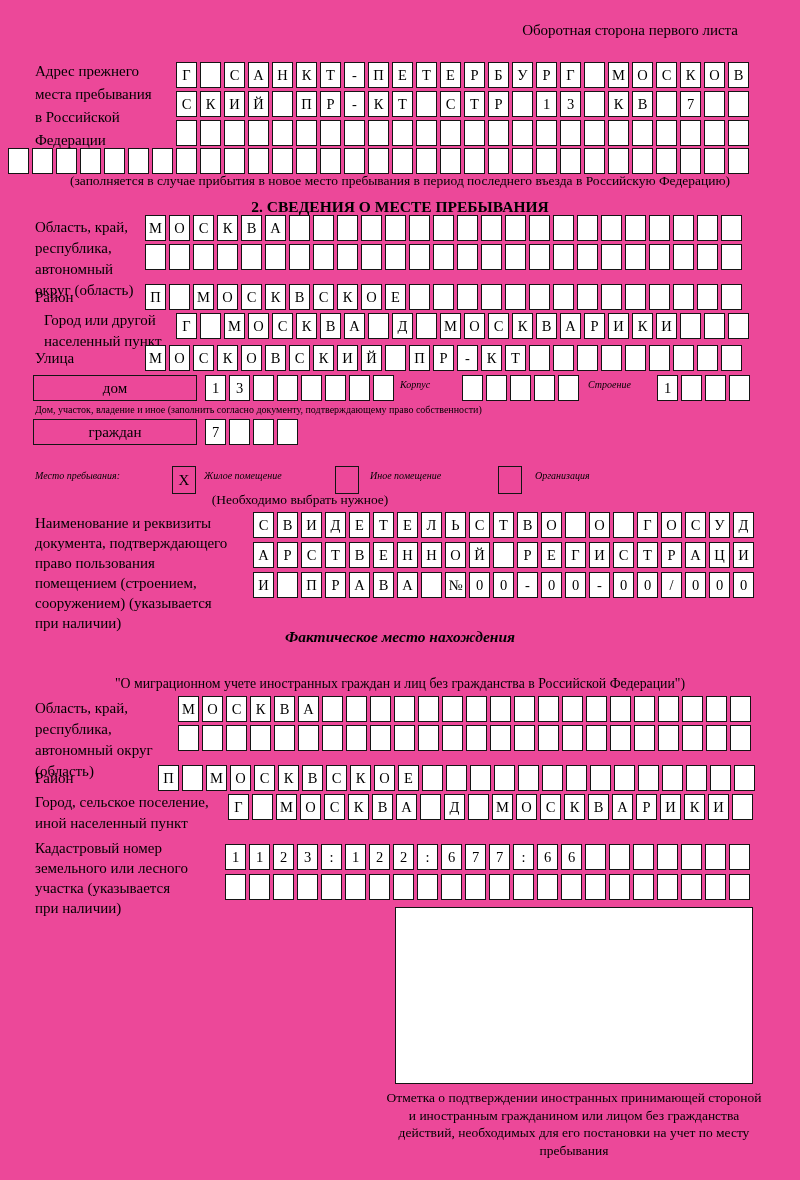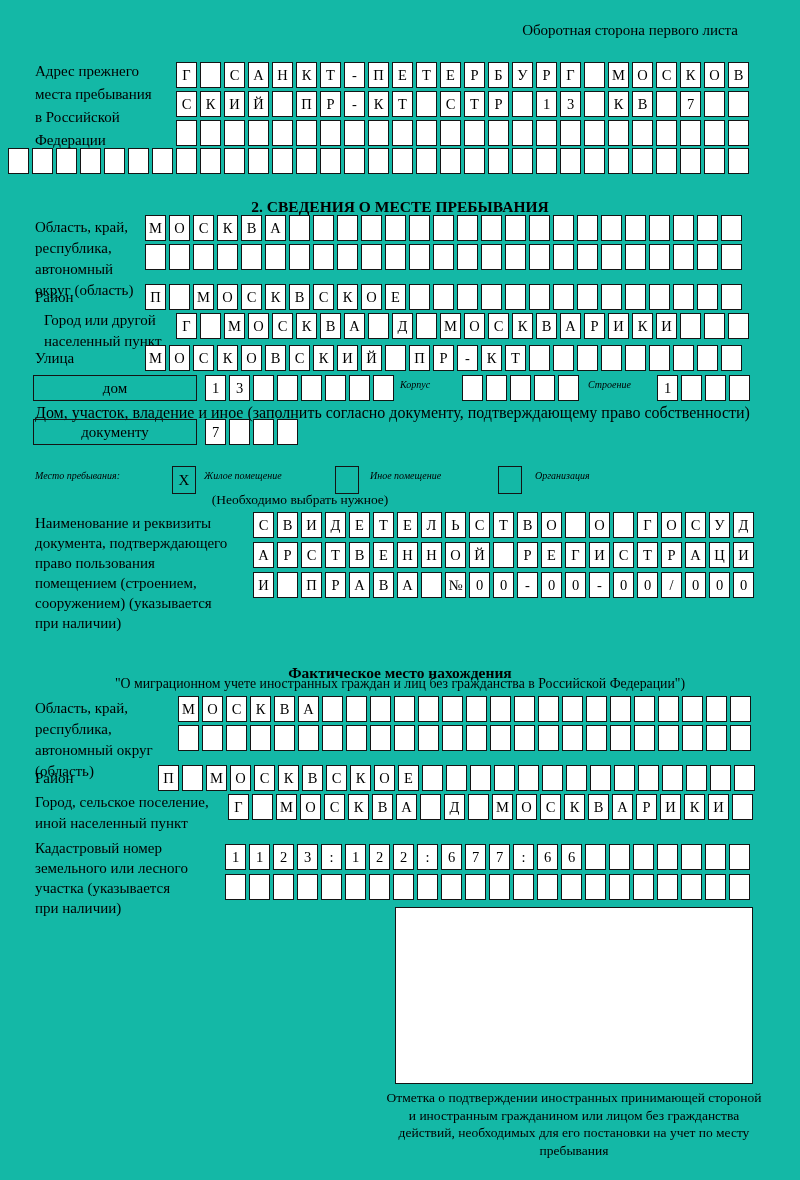--- a/index.html
+++ b/index.html
@@ -1,25 +1,25 @@
 <!DOCTYPE html>
 <html><head>
 <meta charset="utf-8">
 <style>
   html,body{margin:0;padding:0;background:#fff;}
-  .page{position:relative;width:800px;height:1180px;background:#14b8a6;
+  .page{position:relative;width:800px;height:1180px;background:#ec4899;
         font-family:"Liberation Serif",serif;color:#000;overflow:hidden;}
   .cells{position:absolute;display:flex;gap:3px;}
   .cell{width:21px;height:26px;border:1.5px solid #141414;box-sizing:border-box;
         display:flex;align-items:center;justify-content:center;
         font-size:14.5px;line-height:1;background:#fff;}
   .lbl{position:absolute;font-size:15px;line-height:22px;white-space:pre-line;}
   .lbl.tight{line-height:20px;}
   .lbl.mid{line-height:21px;}
-  .cap{position:absolute;font-size:16px;}
+  .cap{position:absolute;font-size:10px;}
   .hdr{position:absolute;left:0;width:800px;text-align:center;
        font-weight:bold;font-size:15.5px;}
   .note{position:absolute;left:0;width:800px;text-align:center;font-size:13.5px;}
   .boxlabel{position:absolute;height:26px;border:1.5px solid #141414;box-sizing:border-box;
             display:flex;align-items:center;justify-content:center;font-size:15px;}
   .chk{position:absolute;width:24px;height:28px;border:1.5px solid #141414;box-sizing:border-box;
        display:flex;align-items:center;justify-content:center;font-size:15px;}
   .inl{position:absolute;font-size:10px;font-style:italic;}
   .bigbox{position:absolute;border:1.6px solid #141414;box-sizing:border-box;background:#fff;}
   .stampcap{position:absolute;text-align:center;font-size:13.5px;line-height:17.5px;}
@@ -140,20 +140,21 @@
       <div class="cell"></div>
       <div class="cell"></div>
       <div class="cell"></div>
       <div class="cell"></div>
       <div class="cell"></div>
       <div class="cell"></div>
       <div class="cell"></div>
       <div class="cell"></div>
       <div class="cell"></div>
     </div>
+  <div class="note" style="top:173px;">(заполняется в случае прибытия в новое место пребывания в период последнего въезда в Российскую Федерацию)</div>
 
   <div class="hdr" style="top:198px;">2. СВЕДЕНИЯ О МЕСТЕ ПРЕБЫВАНИЯ</div>
 
   <div class="lbl mid" style="left:35px;top:217px;">Область, край,
 республика,
 автономный
 округ (область)</div>
   <div class="cells" style="left:145px;top:215px;">
       <div class="cell">М</div>
       <div class="cell">О</div>
@@ -317,21 +318,21 @@
     </div>
   <div class="inl" style="left:588px;top:379px;">Строение</div>
   <div class="cells" style="left:657px;top:375px;">
       <div class="cell">1</div>
       <div class="cell"></div>
       <div class="cell"></div>
       <div class="cell"></div>
     </div>
   <div class="cap" style="left:35px;top:404px;">Дом, участок, владение и иное (заполнить согласно документу, подтверждающему право собственности)</div>
 
-  <div class="boxlabel" style="left:33px;top:419px;width:164px;">документу</div>
+  <div class="boxlabel" style="left:33px;top:419px;width:164px;">граждан</div>
   <div class="cells" style="left:205px;top:419px;">
       <div class="cell">7</div>
       <div class="cell"></div>
       <div class="cell"></div>
       <div class="cell"></div>
     </div>
 
   <div class="inl" style="left:35px;top:470px;">Место пребывания:</div>
   <div class="chk" style="left:172px;top:466px;">X</div>
   <div class="inl" style="left:204px;top:470px;">Жилое помещение</div>
@@ -410,21 +411,21 @@
       <div class="cell">0</div>
       <div class="cell">-</div>
       <div class="cell">0</div>
       <div class="cell">0</div>
       <div class="cell">/</div>
       <div class="cell">0</div>
       <div class="cell">0</div>
       <div class="cell">0</div>
     </div>
 
-  <div class="hdr" style="top:664px;">Фактическое место нахождения</div>
+  <div class="hdr" style="top:628px;font-style:italic;">Фактическое место нахождения</div>
   <div class="note" style="top:676px;font-size:13.8px;">"О миграционном учете иностранных граждан и лиц без гражданства в Российской Федерации")</div>
 
   <div class="lbl mid" style="left:35px;top:698px;">Область, край,
 республика,
 автономный округ
 (область)</div>
   <div class="cells" style="left:178px;top:696px;">
       <div class="cell">М</div>
       <div class="cell">О</div>
       <div class="cell">С</div>

